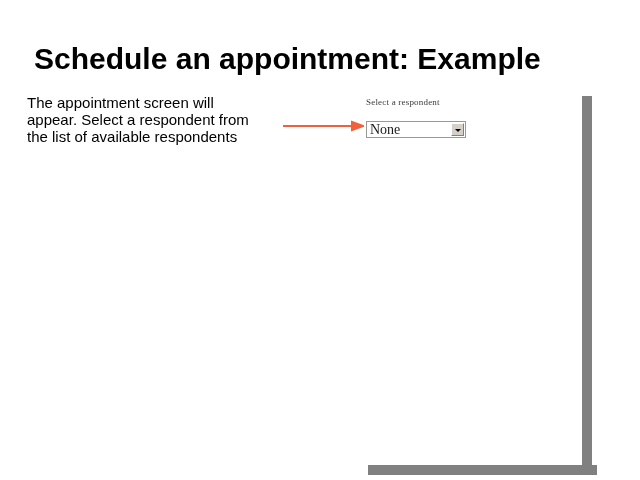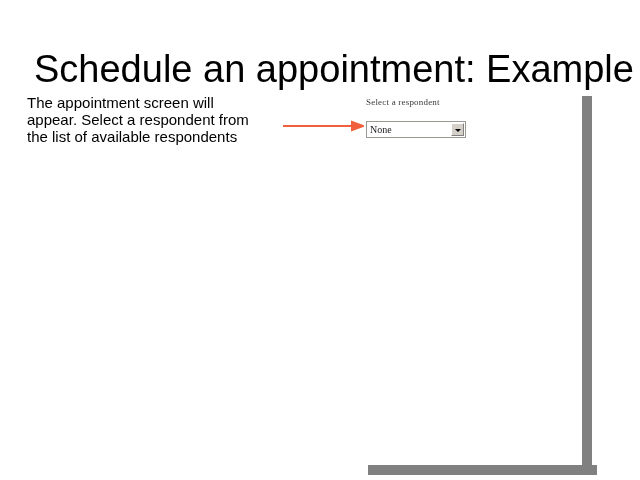--- a/index.html
+++ b/index.html
@@ -14,25 +14,25 @@
     height: 480px;
     background: #ffffff;
     overflow: hidden;
     font-family: "Liberation Sans", sans-serif;
   }
 
   
   #slide-title {
     position: absolute;
     left: 34px;
-    top: 48px;
+    top: 38px;
     width: 580px;
     font-family: "Liberation Sans", sans-serif;
-    font-size: 38px;
-    font-weight: 400;
+    font-size: 30px;
+    font-weight: 700;
     line-height: 42px;
     color: #000000;
     white-space: nowrap;
     letter-spacing: 0px;
   }
 
   
   #body-text {
     position: absolute;
     left: 27px;
@@ -74,21 +74,21 @@
     height: 17px;
     box-sizing: border-box;
     border: 1px solid #9a9a94;
     background: #ffffff;
   }
   #respondent-select-value {
     position: absolute;
     left: 3px;
     top: 2px;
     font-family: "Liberation Serif", serif;
-    font-size: 10px;
+    font-size: 14px;
     color: #1a1a1a;
     white-space: nowrap;
     line-height: 12px;
   }
   #respondent-select-button {
     position: absolute;
     right: 1px;
     top: 1px;
     width: 13px;
     height: 13px;

